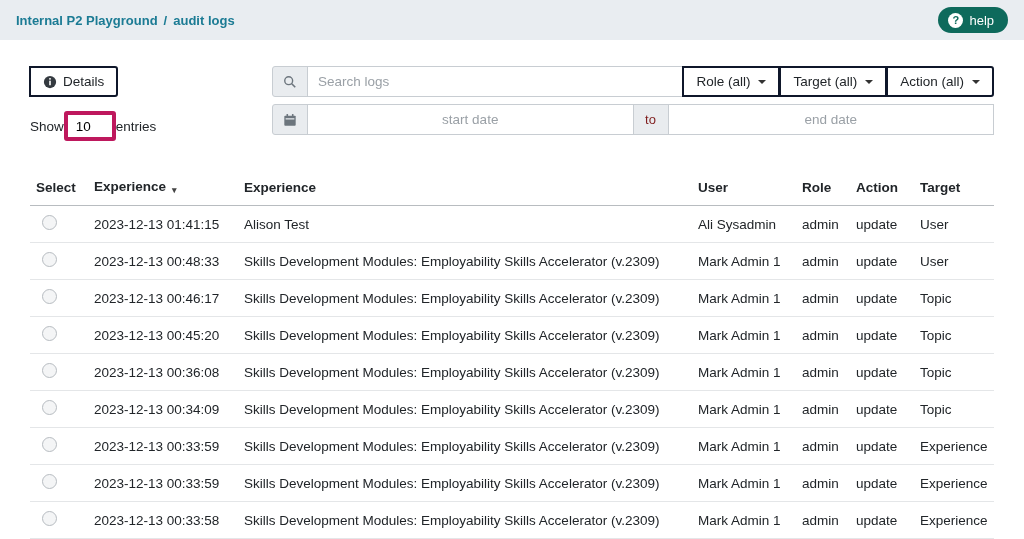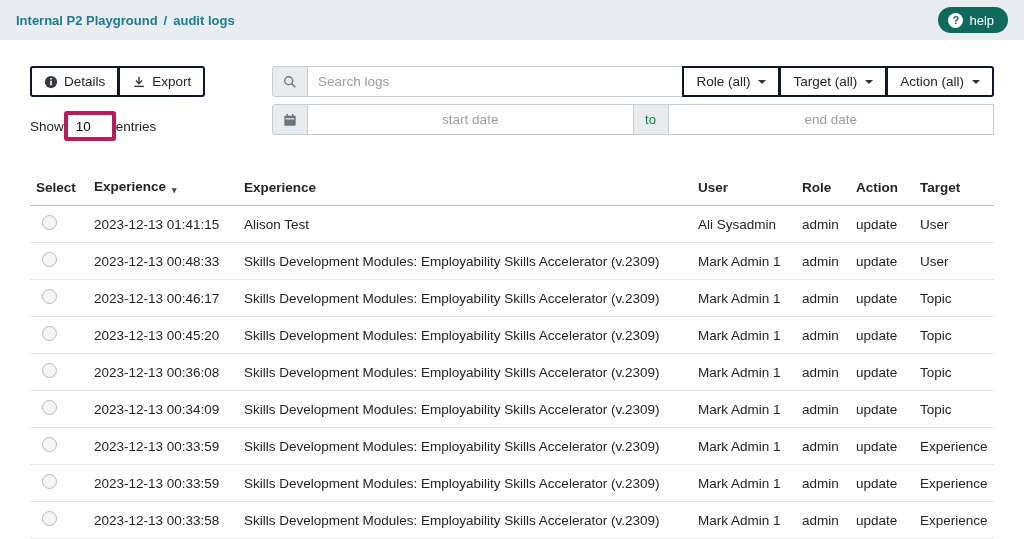--- a/index.html
+++ b/index.html
@@ -130,21 +130,21 @@
   .caret {
     display:inline-block;
     width:0; height:0;
     border-left:4px solid transparent;
     border-right:4px solid transparent;
     border-top:4px solid #333;
     margin-left:2px;
   }
   .date-row { margin-top:7px; }
   .date-input { text-align:center; }
-  .to-addon { margin-left:-1px; padding:7px 10px; color:#15803d; }
+  .to-addon { margin-left:-1px; padding:7px 10px; color:#7f1d1d; }
 
   
   .audit-table {
     width:100%;
     border-collapse:collapse;
     margin-top:30px;
     font-size:13.5px;
   }
   .audit-table th {
     text-align:left;
@@ -210,29 +210,20 @@
       <div class="btn-group">
         <button class="btn">
           <span class="icon-svg">
             <svg width="14" height="14" viewBox="0 0 16 16">
                 <circle cx="8" cy="8" r="7" fill="#343a40"></circle>
                 <rect x="7.1" y="6.5" width="1.8" height="5.2" fill="#fff"></rect>
                 <rect x="7.1" y="3.5" width="1.8" height="1.8" fill="#fff"></rect>
               </svg>
           </span>
           <span>Details</span>
-        </button>
-        <button class="btn">
-          <span class="icon-svg">
-            <svg width="14" height="14" viewBox="0 0 16 16">
-                <path d="M7.2 2h1.6v6l2.2-2.2 1.1 1.1L8 11 3.9 6.9 5 5.8 7.2 8z" fill="#343a40"></path>
-                <rect x="2.5" y="12.2" width="11" height="1.6" fill="#343a40"></rect>
-              </svg>
-          </span>
-          <span>Export</span>
         </button>
       </div>
 
       <div class="show-entries">
         <span>Show</span>
         <input class="entries-input" type="text" value="10" style="">
         <span>entries</span>
       </div>
     </div>
 

